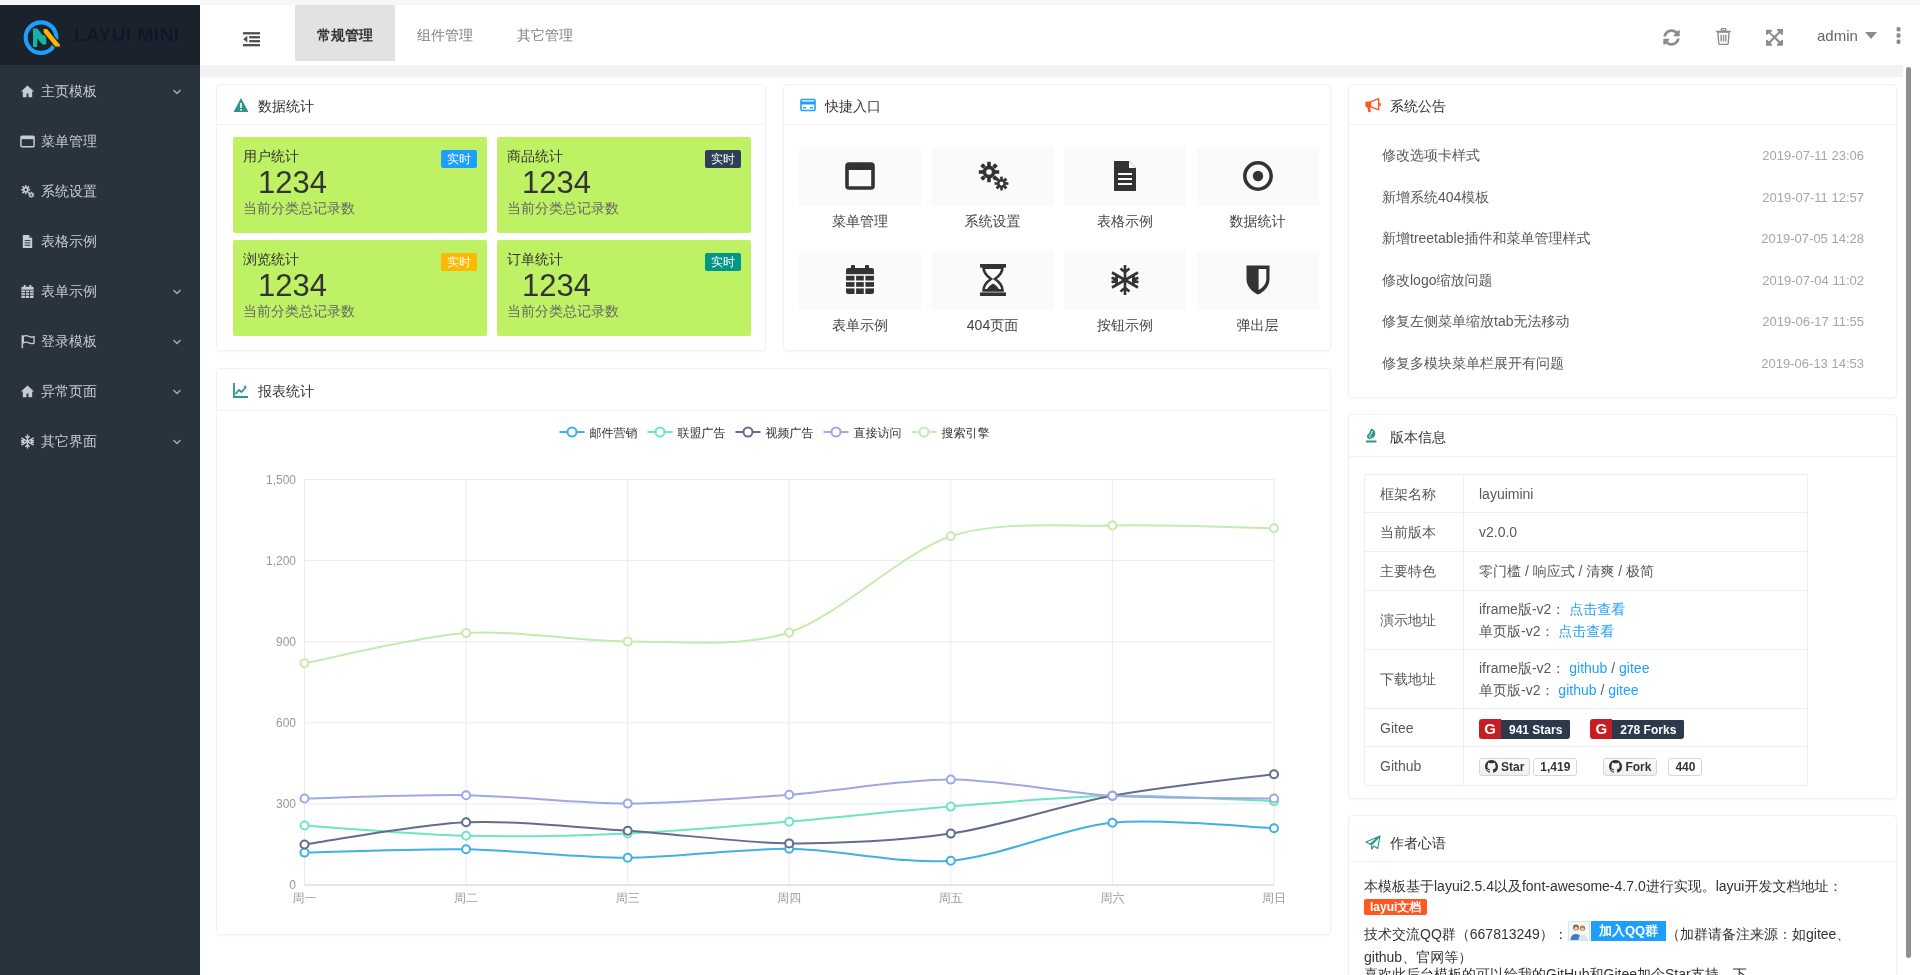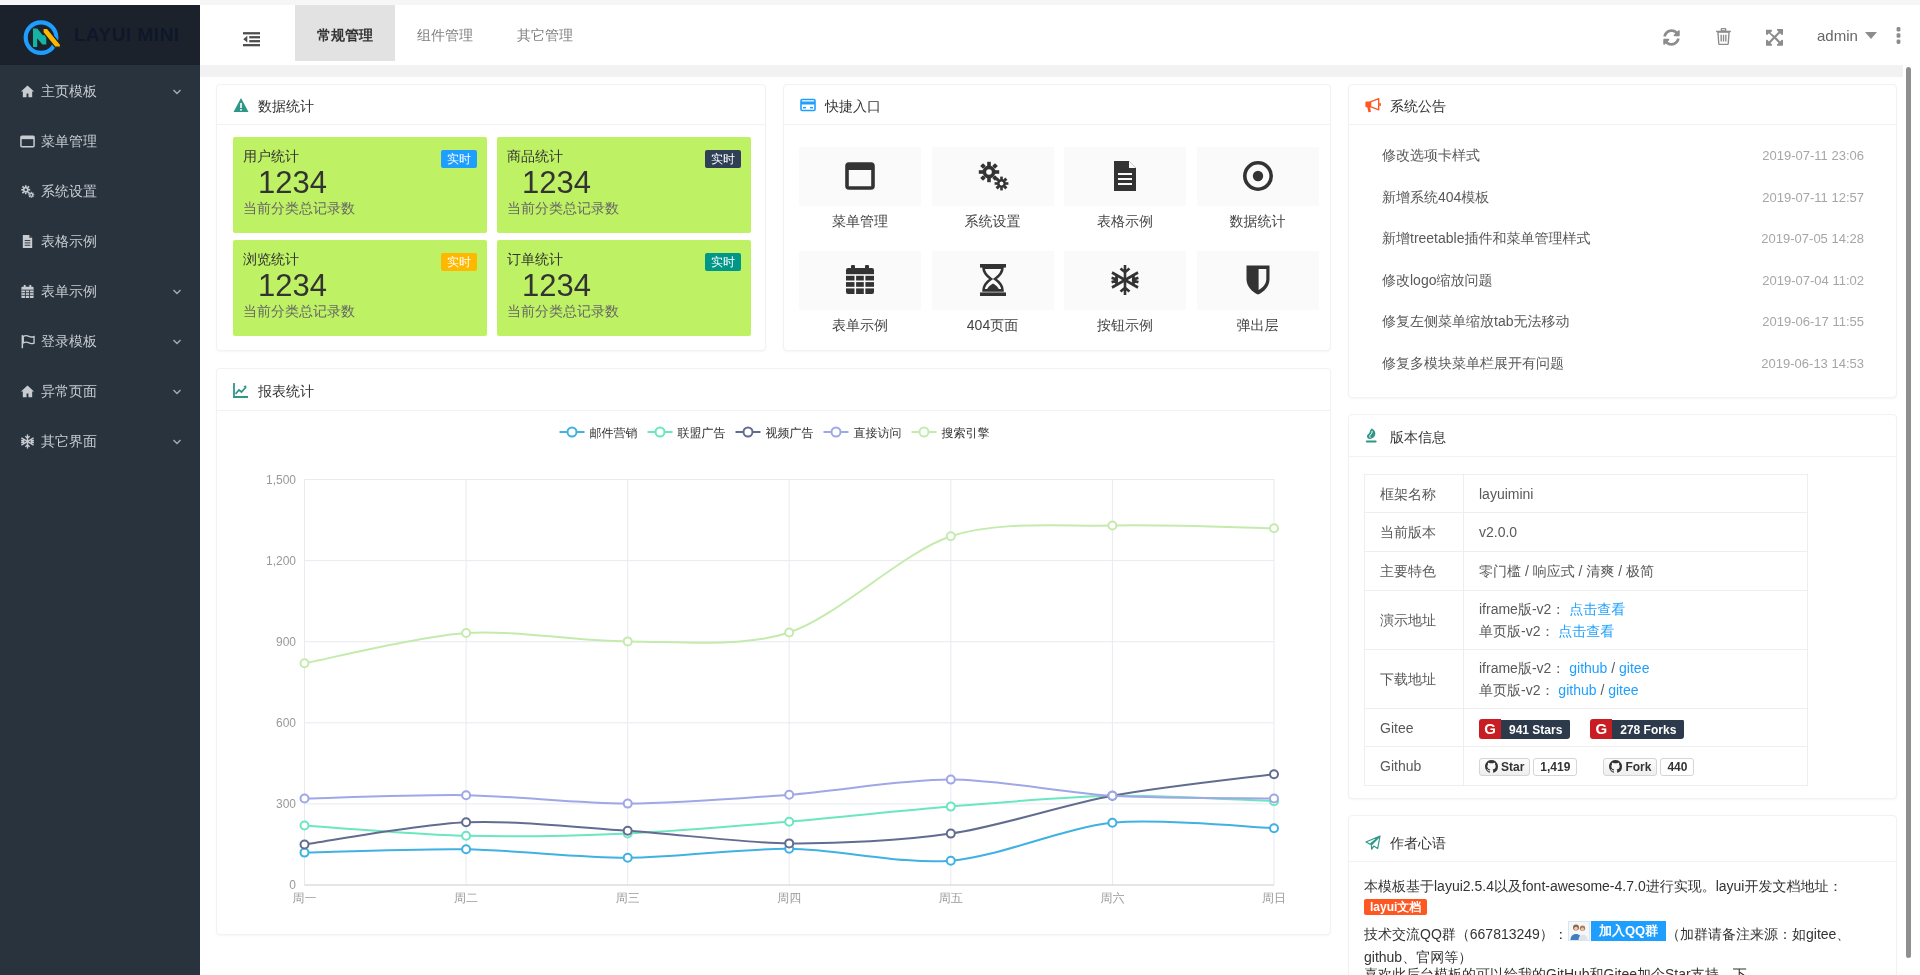--- a/index.html
+++ b/index.html
@@ -533,21 +533,21 @@
             <td>
         <span style="display:inline-block;vertical-align:middle;height:20px;line-height:20px;font-size:12px;font-weight:bold;border-radius:3px;overflow:hidden;margin-right:16px"><span style="display:inline-block;background:#c71d23;color:#fff;width:22px;text-align:center;height:20px;font-size:15px">G</span><span style="display:inline-block;background:#2d3a4b;color:#fff;padding:0 8px;height:20px">941 Stars</span></span>
         <span style="display:inline-block;vertical-align:middle;height:20px;line-height:20px;font-size:12px;font-weight:bold;border-radius:3px;overflow:hidden"><span style="display:inline-block;background:#c71d23;color:#fff;width:22px;text-align:center;height:20px;font-size:15px">G</span><span style="display:inline-block;background:#2d3a4b;color:#fff;padding:0 8px;height:20px">278 Forks</span></span>
       </td>
           </tr>
       <tr style="height:39px">
             <td>Github</td>
             <td>
         <span class="ghb" style="margin-right:3px"><svg width="13" height="13" viewBox="0 0 16 16" style="vertical-align:-2px;margin-right:3px">
                   <path fill="#333" d="M8 0C3.58 0 0 3.58 0 8c0 3.54 2.29 6.53 5.47 7.59.4.07.55-.17.55-.38 0-.19-.01-.82-.01-1.49-2.01.37-2.53-.49-2.69-.94-.09-.23-.48-.94-.82-1.13-.28-.15-.68-.52-.01-.53.63-.01 1.08.58 1.23.82.72 1.21 1.87.87 2.33.66.07-.52.28-.87.51-1.07-1.78-.2-3.64-.89-3.64-3.95 0-.87.31-1.59.82-2.15-.08-.2-.36-1.02.08-2.12 0 0 .67-.21 2.2.82.64-.18 1.32-.27 2-.27s1.36.09 2 .27c1.53-1.04 2.2-.82 2.2-.82.44 1.1.16 1.92.08 2.12.51.56.82 1.27.82 2.15 0 3.07-1.87 3.75-3.65 3.95.29.25.54.73.54 1.48 0 1.07-.01 1.93-.01 2.2 0 .21.15.46.55.38A8.01 8.01 0 0 0 16 8c0-4.42-3.58-8-8-8z"></path>
-                </svg>Star</span><span class="ghc" style="margin-right:26px">1,419</span><span class="ghb" style="margin-right:3px"><svg width="13" height="13" viewBox="0 0 16 16" style="vertical-align:-2px;margin-right:3px">
+                </svg>Star</span><span class="ghc" style="margin-right:26px">1,419</span><span class="ghb" style="margin-right:11px"><svg width="13" height="13" viewBox="0 0 16 16" style="vertical-align:-2px;margin-right:3px">
                   <path fill="#333" d="M8 0C3.58 0 0 3.58 0 8c0 3.54 2.29 6.53 5.47 7.59.4.07.55-.17.55-.38 0-.19-.01-.82-.01-1.49-2.01.37-2.53-.49-2.69-.94-.09-.23-.48-.94-.82-1.13-.28-.15-.68-.52-.01-.53.63-.01 1.08.58 1.23.82.72 1.21 1.87.87 2.33.66.07-.52.28-.87.51-1.07-1.78-.2-3.64-.89-3.64-3.95 0-.87.31-1.59.82-2.15-.08-.2-.36-1.02.08-2.12 0 0 .67-.21 2.2.82.64-.18 1.32-.27 2-.27s1.36.09 2 .27c1.53-1.04 2.2-.82 2.2-.82.44 1.1.16 1.92.08 2.12.51.56.82 1.27.82 2.15 0 3.07-1.87 3.75-3.65 3.95.29.25.54.73.54 1.48 0 1.07-.01 1.93-.01 2.2 0 .21.15.46.55.38A8.01 8.01 0 0 0 16 8c0-4.42-3.58-8-8-8z"></path>
                 </svg>Fork</span><span class="ghc">440</span>
       </td>
           </tr>
     </tbody>
       </table>
   </div>
 </div>
 
 <div class="card" style="left:1348px;top:815px;width:549px;height:240px">

